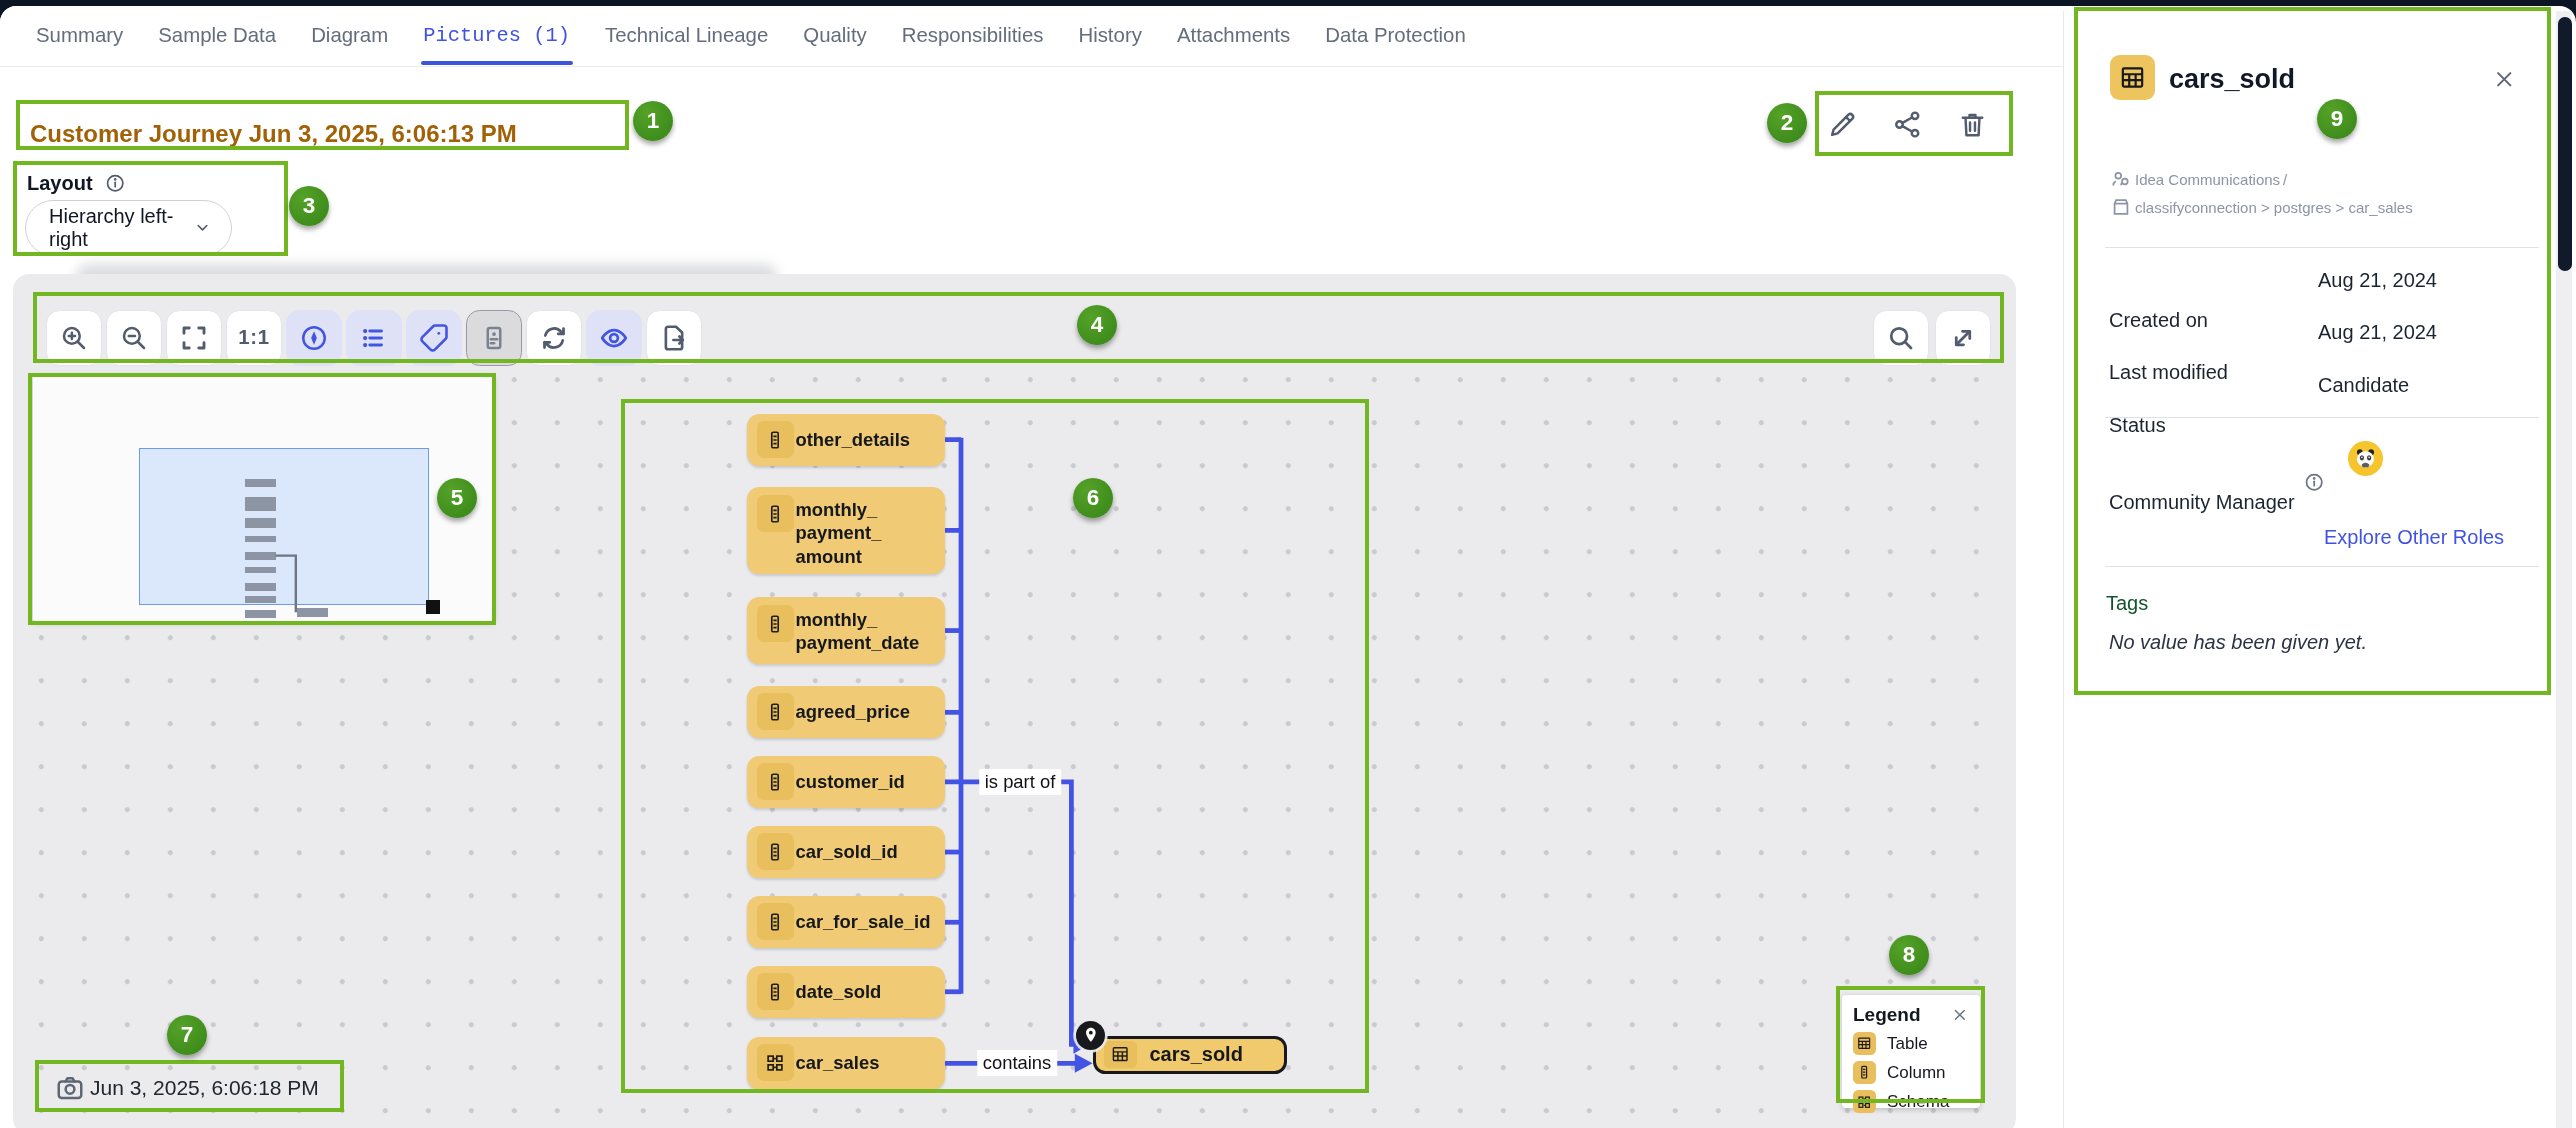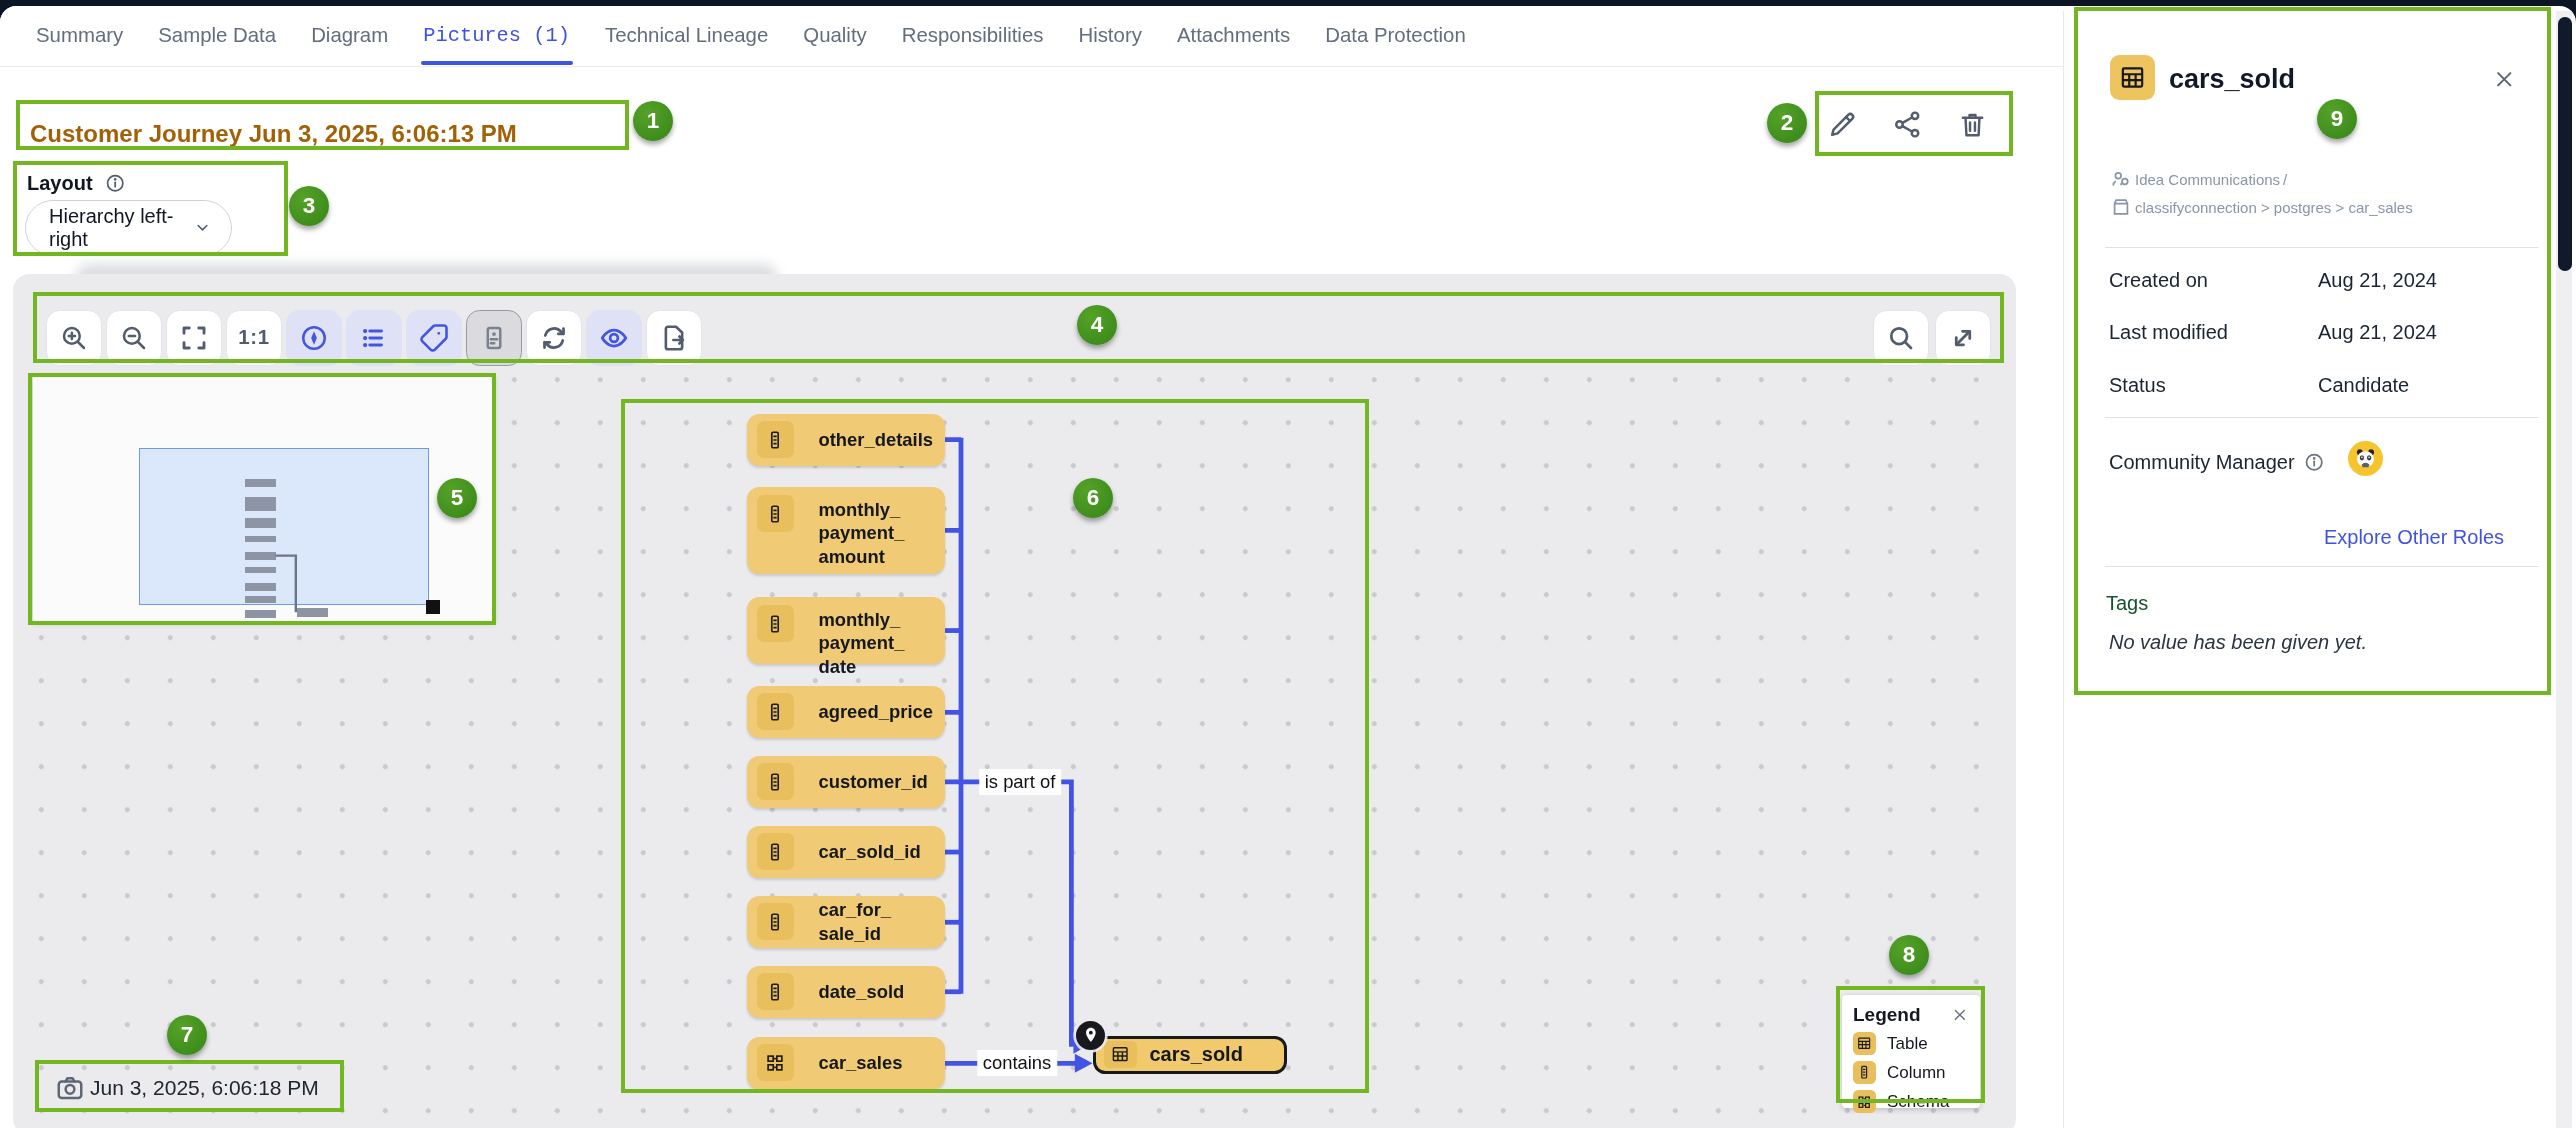--- a/index.html
+++ b/index.html
@@ -53,21 +53,21 @@
   
   .minimap { position:absolute; left:20px; top:102px; width:461px; height:245px; background:#fbfbfc;
     box-shadow:0 1.4px 6.8px rgba(0,0,0,.20); border-radius:2.7px; }
   .mm-view { position:absolute; left:106px; top:72px; width:290px; height:157px;
     background:#dbe7fb; border:1.7px solid #6e9be8; }
   .mm-bar { position:absolute; background:#8d95a4; }
   .mm-handle { position:absolute; left:393px; top:224px; width:14.3px; height:14.3px; background:#111; }
 
   
   .node { position:absolute; left:734px; width:198px; background:#f0ca74; border-radius:12.3px;
-    box-shadow:0 2px 2.7px rgba(0,0,0,.14); display:flex; align-items:center; gap:25px;
+    box-shadow:0 2px 2.7px rgba(0,0,0,.14); display:flex; align-items:center; gap:2px;
     padding:0 9.5px; font-size:18.4px; font-weight:700; color:#15181d; line-height:1.3; cursor:pointer; }
   .node.tall { align-items:flex-start; }
   .node.tall .chip { margin-top:8.9px; }
   .node.tall .nlabel { margin-top:11px; }
   .chip { flex:0 0 37px; width:37px; height:37px; background:#e9bf5d; border-radius:6.8px;
     display:flex; align-items:center; justify-content:center; }
   .target-node { position:absolute; left:1080px; top:762px; width:194px; height:38px;
     background:#f1ca6e; border:3.4px solid #17191d; border-radius:12.3px; display:flex; align-items:center;
     gap:12.3px; padding:0 8.2px; font-size:20px; font-weight:700; color:#15181d; cursor:pointer; }
   .target-node .chip { flex:0 0 33px; width:33px; height:27px; border-radius:5.5px; }
@@ -97,21 +97,21 @@
   .panel { position:absolute; left:2064px; top:5.5px; width:493px; height:1123px; background:#fff; }
   .p-chip { position:absolute; left:46px; top:44px; width:45px; height:45px; background:#eec45f;
     border-radius:9.5px; display:flex; align-items:center; justify-content:center; }
   .p-title { position:absolute; left:105px; top:53px; font-size:27px; font-weight:600; color:#111827; }
   .p-close { position:absolute; left:425px; top:53px; width:30px; height:30px; display:flex;
     align-items:center; justify-content:center; cursor:pointer; }
   .p-bc { position:absolute; left:46px; display:flex; align-items:center; gap:3px;
     font-size:15px; color:#8b95a7; }
   .p-div { position:absolute; left:41px; width:434px; height:1.4px; background:#dfe2e7; }
   .p-row { position:absolute; left:45px; width:429px; display:flex; }
-  .p-row .lab { font-size:20px; color:#1b2430; width:209px; }
+  .p-row .lab { font-size:20px; color:#1b2430; width:209px;margin-top:40px; }
   .p-row .val { font-size:20px; color:#1b2430; }
   .p-link { position:absolute; right:53px; font-size:20px; color:#4053e0; cursor:pointer; }
   .p-tags-h { position:absolute; left:42px; font-size:20px; color:#14532d; }
   .p-tags-empty { position:absolute; left:45px; font-style:italic; font-size:20px; color:#2b3442; }
   .avatar { position:absolute; left:284px; top:430px; width:35px; height:35px; border-radius:50%;
     background:#f6c52e; overflow:hidden; display:flex; align-items:center; justify-content:center; }
 
   .scroll-track { position:absolute; left:2556px; top:5.5px; width:16.4px; height:1123px; background:#efeff2; }
   .scroll-thumb { position:absolute; left:2558px; top:11px; width:14.3px; height:254px;
     background:#101a2b; border-radius:6.8px; }

